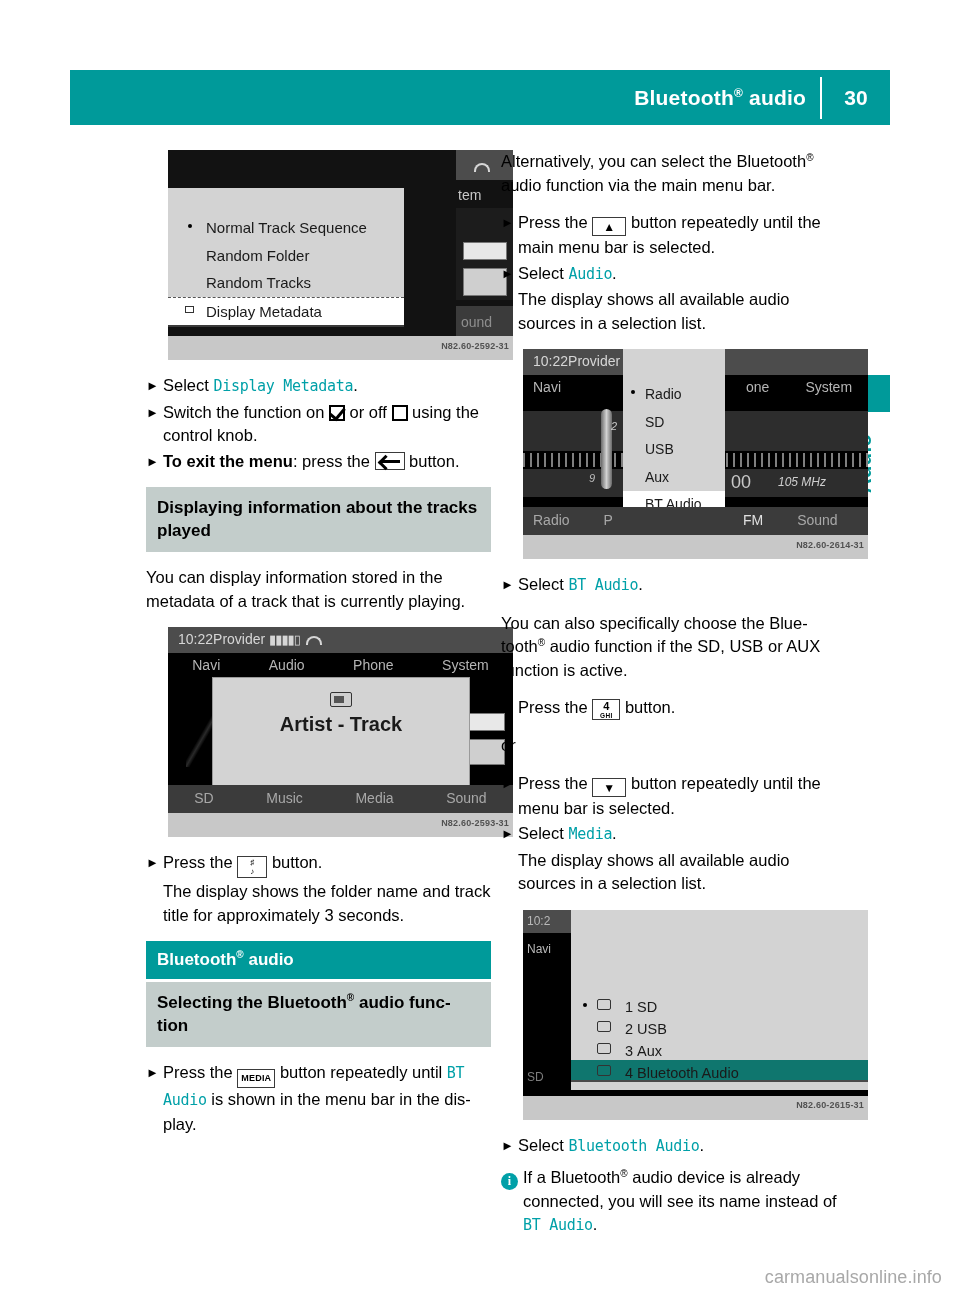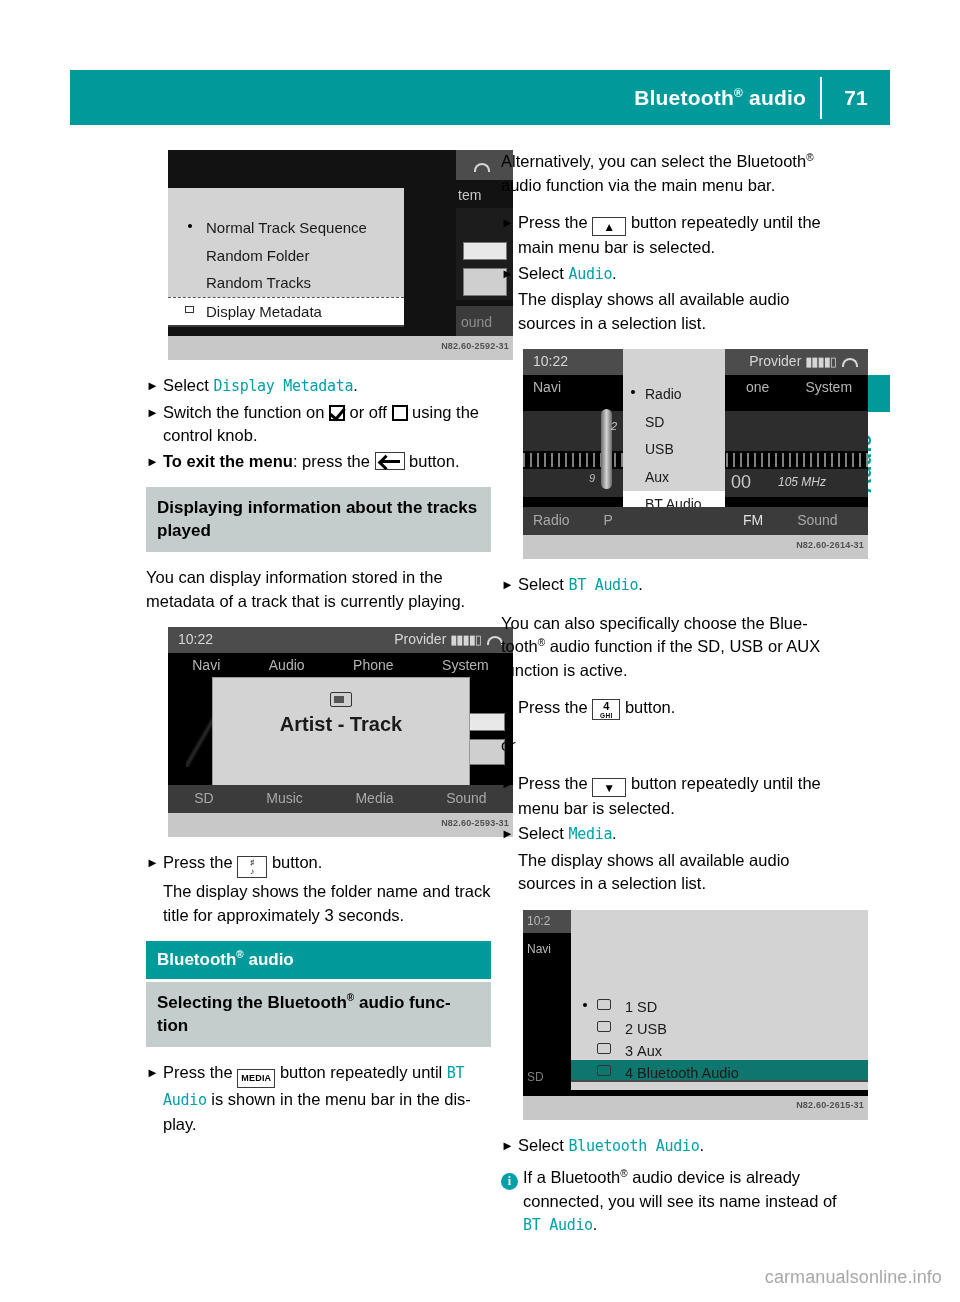--- a/index.html
+++ b/index.html
@@ -266,21 +266,21 @@
     background: #c8c8c8;
   }
 
   
   .hu-top {
     position: absolute; left:0; top:0; width:100%; height: 26px;
     background: #4c4c4c; color: #d6d6d6;
     font-size: 14px;
     display: flex; align-items: center;
     padding: 0 10px;
-    justify-content: space-between;
+    justify-content: flex-start;
   }
   .hu-menubar {
     position: absolute; left:0; top:26px; width:100%; height: 26px;
     background: #000; color: #b5b5b5;
     font-size: 14px;
     display: flex; align-items: center;
     justify-content: space-around;
   }
   .hu-bottombar {
     position: absolute; left:0; bottom:0; width:100%; height: 28px;
@@ -488,21 +488,21 @@
   }
 </style>
 </head>
 <body>
 
 <div class="page">
 
   <div class="header">
     <div class="header-title"><span>Bluetooth</span><sup>®</sup><span> audio</span></div>
     <div class="header-divider"></div>
-    <div class="header-page">71</div>
+    <div class="header-page">30</div>
   </div>
 
   <div class="side-tab-block"></div>
   <div class="side-tab-label">Audio</div>
 
   <div class="col col-left">
 
     <div class="fig">
       <div class="fig-body">
         <div style="position:absolute;left:0;top:0;width:100%;height:100%;background:#121212;"></div>

